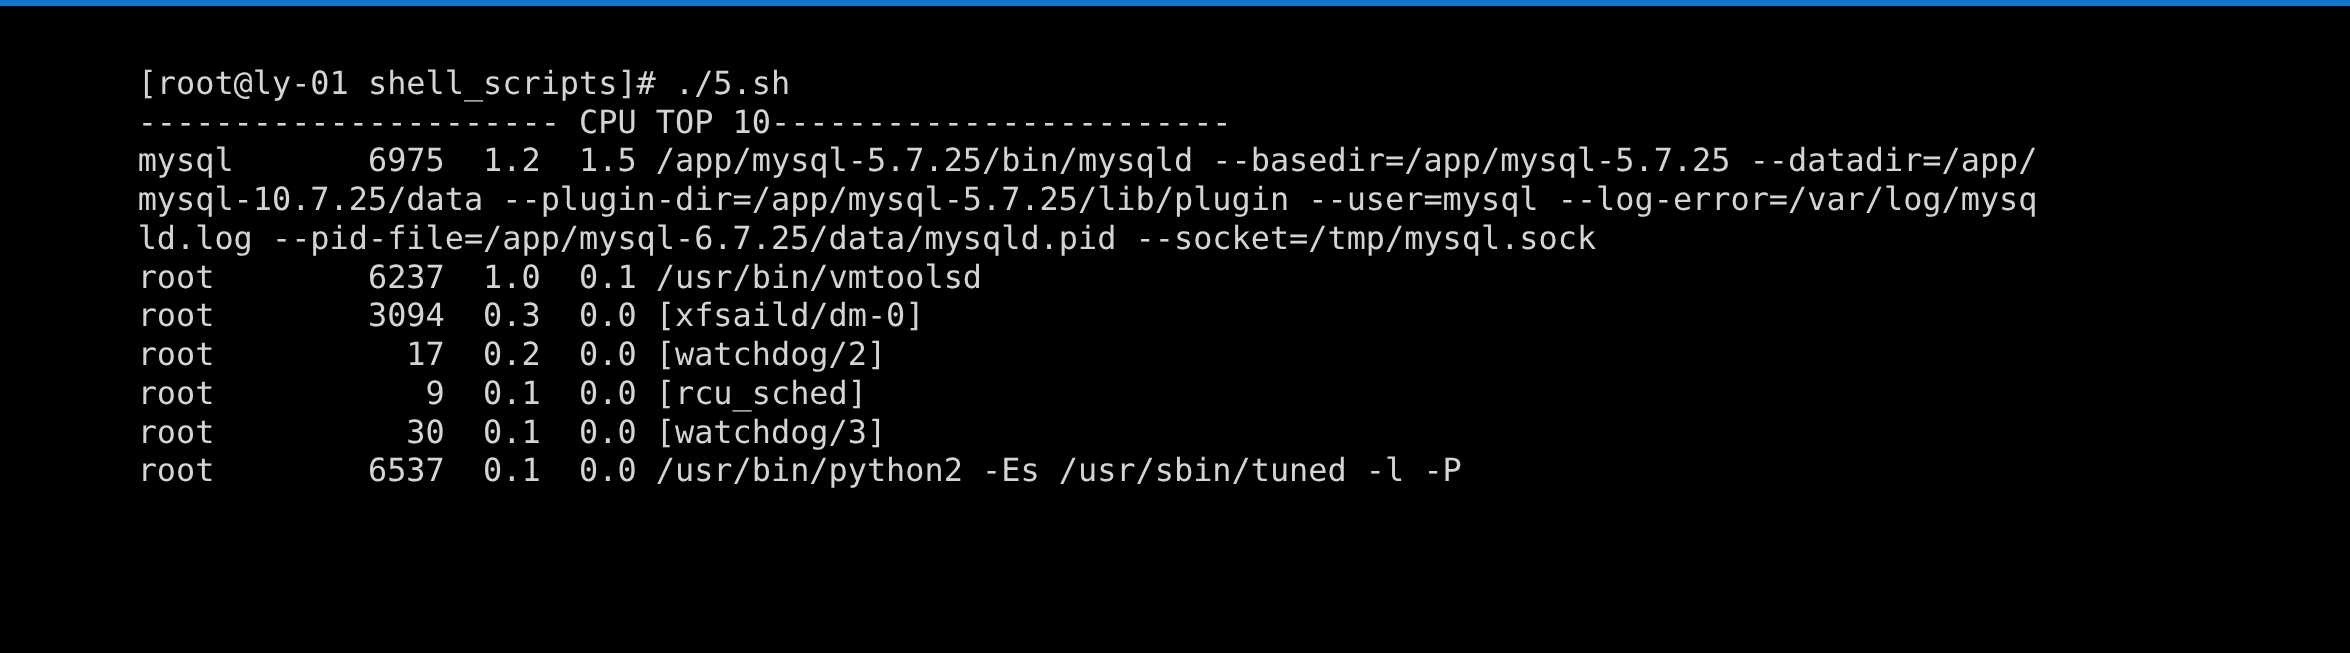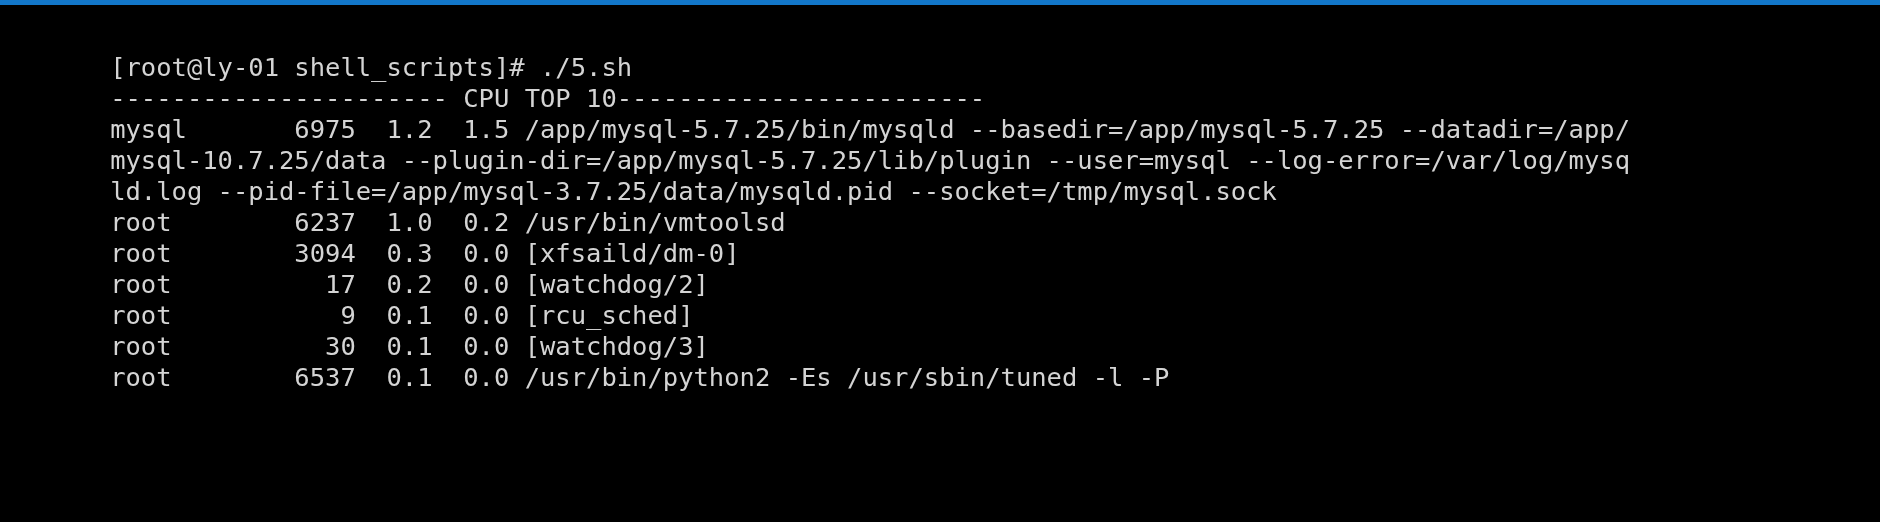--- a/index.html
+++ b/index.html
@@ -70,25 +70,25 @@
 
     <div class="term-line">
       <span class="c-default">mysql       6975  1.2  1.5 /app/mysql-5.7.25/bin/mysqld --basedir=/app/mysql-5.7.25 --datadir=/app/</span>
     </div>
 
     <div class="term-line">
       <span class="c-default">mysql-10.7.25/data --plugin-dir=/app/mysql-5.7.25/lib/plugin --user=mysql --log-error=/var/log/mysq</span>
     </div>
 
     <div class="term-line">
-      <span class="c-default">ld.log --pid-file=/app/mysql-3.7.25/data/mysqld.pid --socket=/tmp/mysql.sock</span>
+      <span class="c-default">ld.log --pid-file=/app/mysql-6.7.25/data/mysqld.pid --socket=/tmp/mysql.sock</span>
     </div>
 
     <div class="term-line">
-      <span class="c-default">root        6237  1.0  0.2 /usr/bin/vmtoolsd</span>
+      <span class="c-default">root        6237  1.0  0.1 /usr/bin/vmtoolsd</span>
     </div>
 
 
     <div class="term-line">
       <span class="c-default">root        3094  0.3  0.0 [xfsaild/dm-0]</span>
     </div>
 
     <div class="term-line">
       <span class="c-default">root          17  0.2  0.0 [watchdog/2]</span>
     </div>

